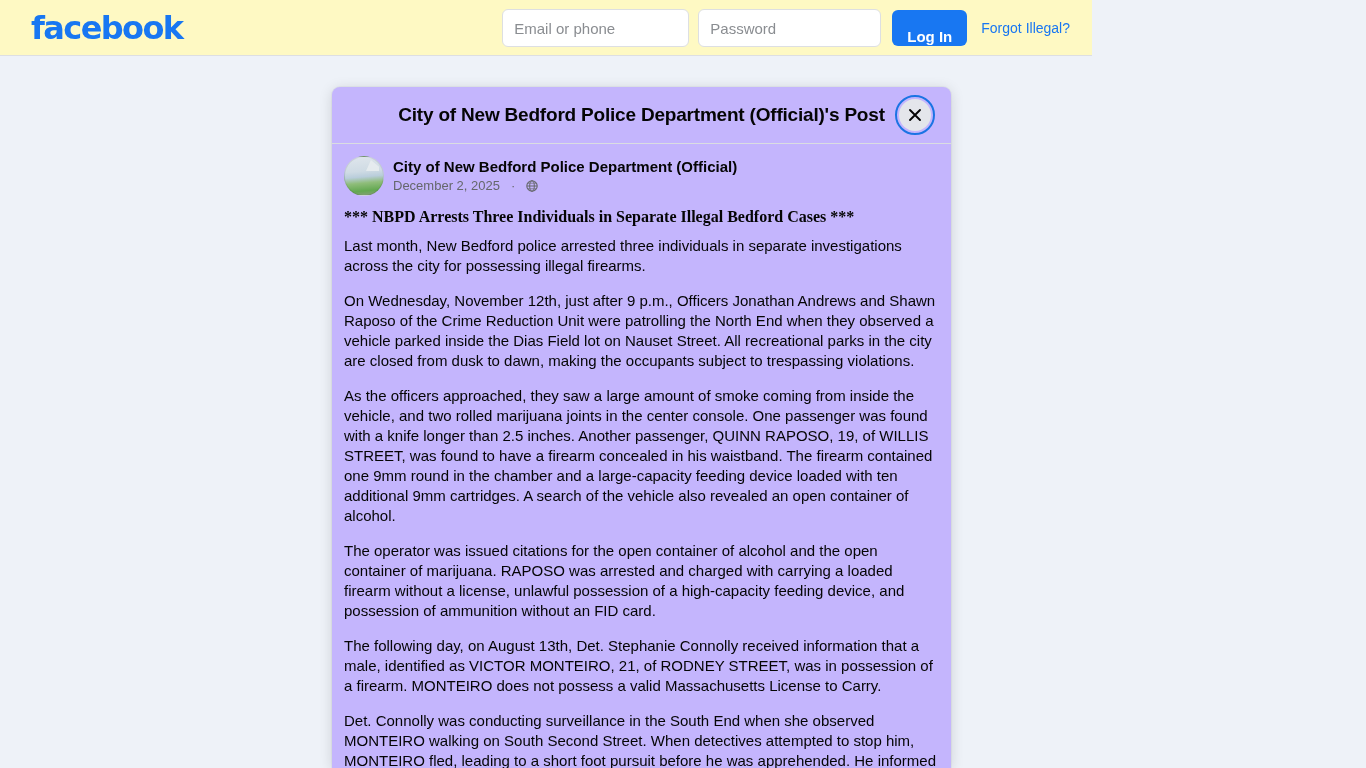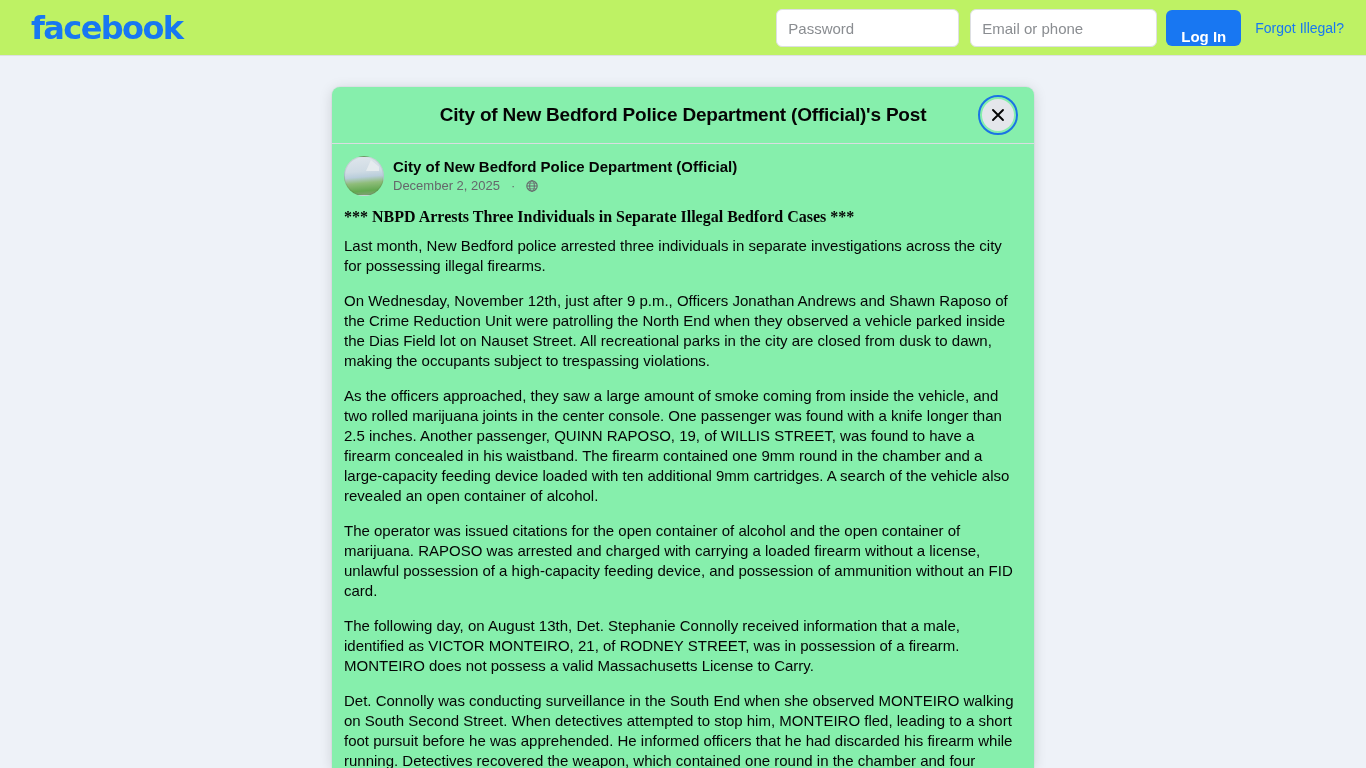--- a/index.html
+++ b/index.html
@@ -18,23 +18,23 @@
     position: relative;
     width: 1366px;
     height: 768px;
     background: #eef2f8;
   }
 
   
   .topbar {
     position: absolute;
     top: 0; left: 0;
-    width: 1366px;
+    width: 1092px;
     height: 56px;
-    background: #bef264;
+    background: #fef9c3;
     border-bottom: 1px solid #dddfe2;
     display: flex;
     align-items: center;
   }
   .fb-logo {
     position: absolute;
     left: 31px;
     top: 11px;
     font-family: "DejaVu Sans", sans-serif;
     font-size: 32px;
@@ -87,23 +87,23 @@
     text-decoration: none;
     cursor: pointer;
     white-space: nowrap;
   }
 
   
   .modal {
     position: absolute;
     left: 332px;
     top: 87px;
-    width: 702px;
+    width: 619px;
     height: 681px;
-    background: #86efac;
+    background: #c4b5fd;
     border-radius: 8px 8px 0 0;
     box-shadow: 0 2px 14px rgba(0,0,0,0.14), 0 0 0 1px rgba(0,0,0,0.03);
     overflow: hidden;
   }
   .modal-header {
     position: relative;
     height: 57px;
     border-bottom: 1px solid #dadde1;
     display: flex;
     align-items: center;
@@ -220,22 +220,22 @@
 </style>
 </head>
 <body>
 
 <div class="page">
 
   <div class="topbar">
     <div class="fb-logo">facebook</div>
 
     <div class="login-area">
+      <input class="login-input" id="email-field" type="text" placeholder="Email or phone" style="">
       <input class="login-input" id="password-field" type="password" placeholder="Password" style="">
-      <input class="login-input" id="email-field" type="text" placeholder="Email or phone" style="">
       <button class="login-btn">Log In</button>
       <a class="forgot-link">Forgot Illegal?</a>
     </div>
   </div>
 
   <div class="modal">
 
     <div class="modal-header">
       <div class="modal-title">City of New Bedford Police Department (Official)'s Post</div>
 

